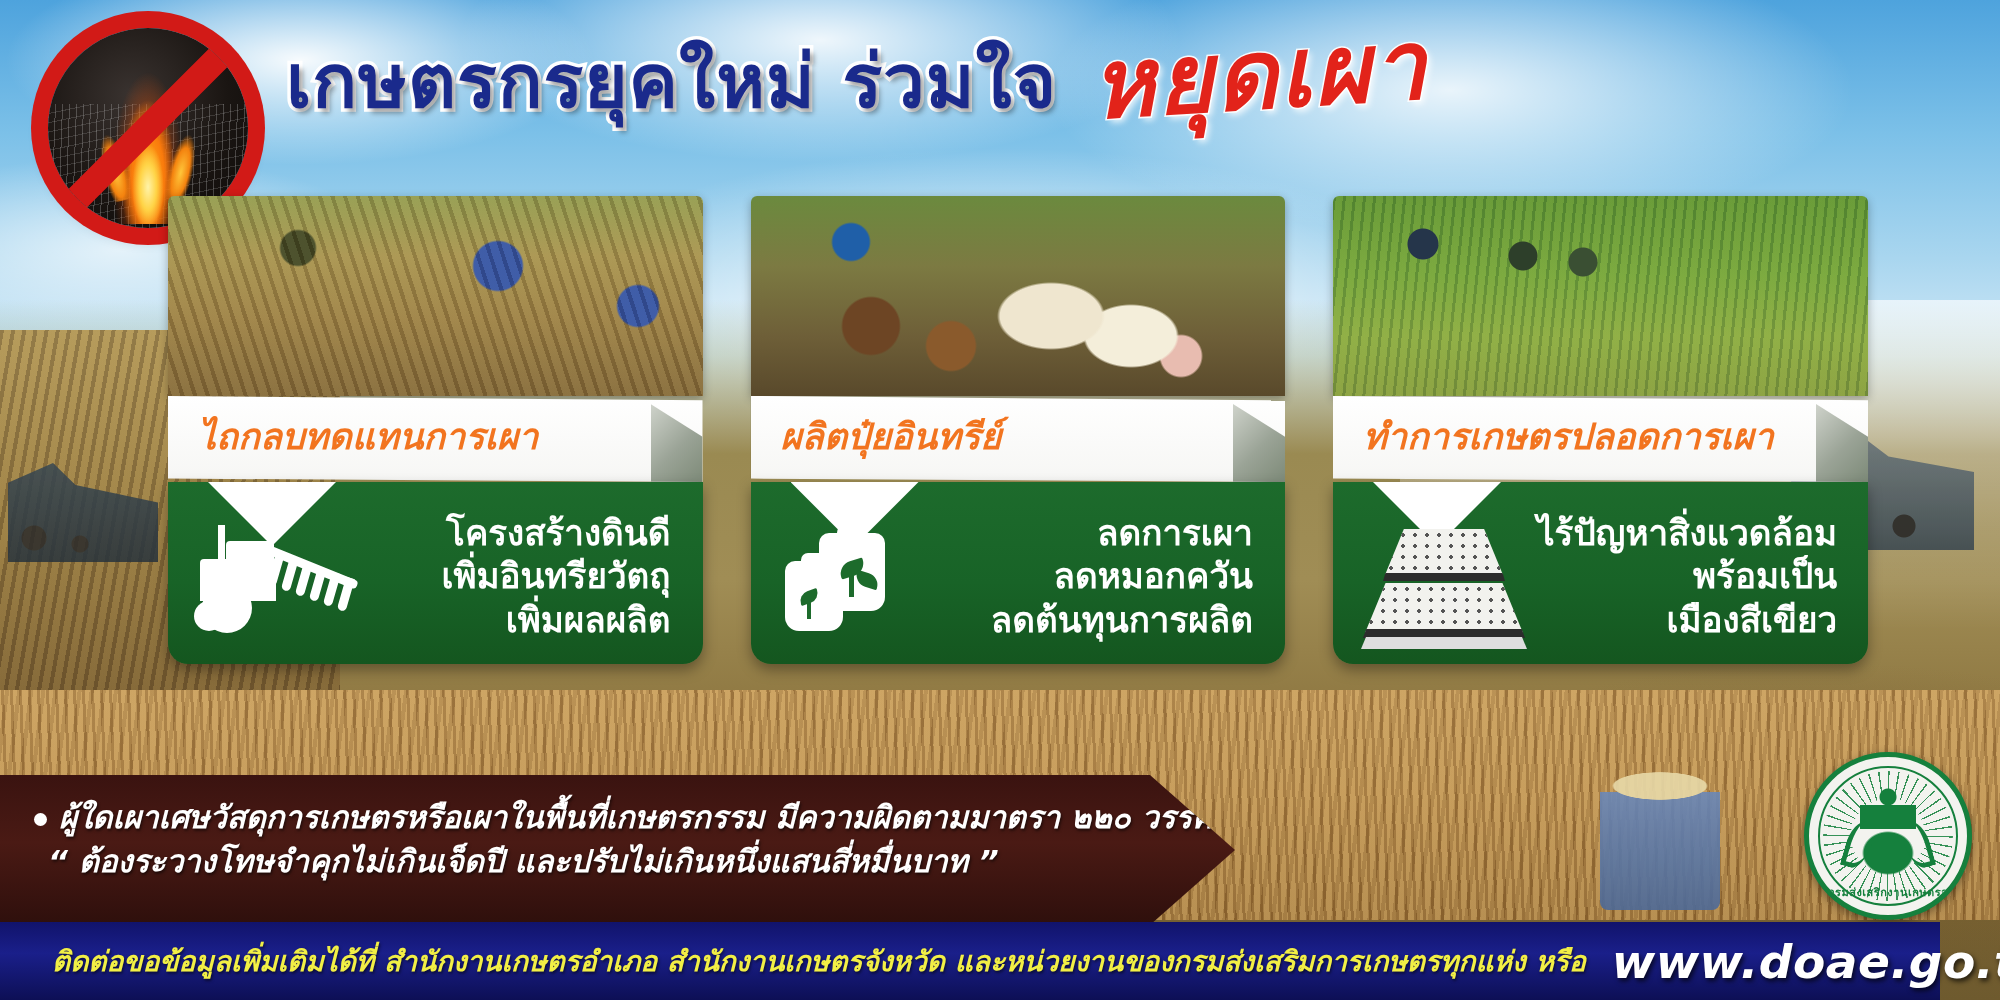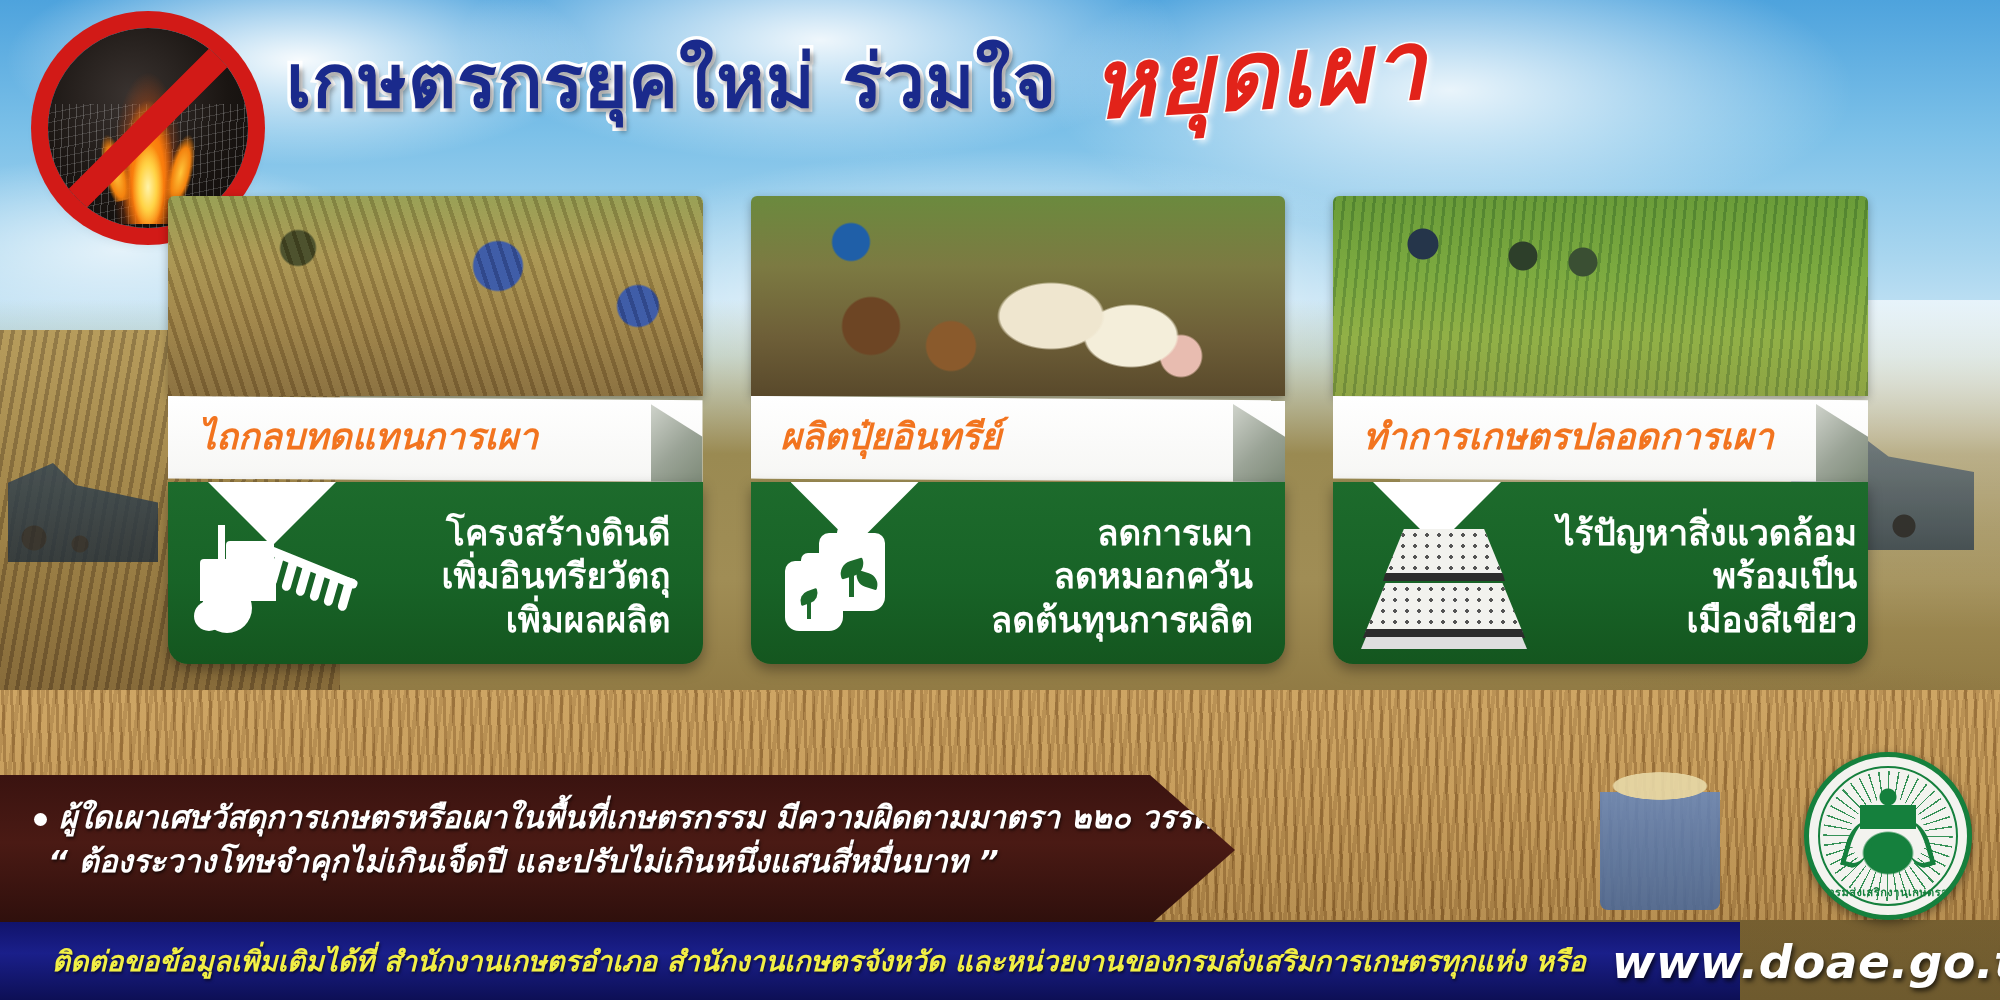--- a/index.html
+++ b/index.html
@@ -181,21 +181,21 @@
     white-space:nowrap; line-height:1.1;
   }
   .card-header .fold {
     position:absolute; right:0; top:8px; width:52px; height:78px;
     background:linear-gradient(135deg,#cfd3cb 0%,#9aa396 55%,#7d8a78 100%);
     clip-path:polygon(0 0, 100% 42%, 100% 100%, 0 100%);
   }
   .card-body {
     position:relative; background:linear-gradient(180deg,#1d6b2c 0%,#186327 55%,#14561f 100%);
     border-radius:0 0 20px 20px; min-height:172px;
-    display:flex; align-items:center; gap:28px; padding:30px 26px 22px 26px;
+    display:flex; align-items:center; gap:8px; padding:30px 26px 22px 26px;
     box-shadow:0 6px 14px rgba(0,0,0,.35);
   }
   .card-body .notch {
     position:absolute; left:40px; top:0; width:128px; height:64px;
     background:#ffffff; clip-path:polygon(0 0, 100% 0, 50% 100%);
   }
   .card-icon { width:170px; height:120px; flex:0 0 170px; position:relative; }
   .card-lines {
     flex:1; text-align:right; color:#ffffff;
     font-size:35px; font-weight:bold; line-height:1.24; padding-right:6px;
@@ -290,21 +290,21 @@
   }
   .seal .figure::before { left:-14px; transform:rotate(16deg); }
   .seal .figure::after  { right:-14px; transform:rotate(-16deg) scaleX(-1); }
   .seal .seal-text {
     position:absolute; left:0; right:0; bottom:14px;
     text-align:center; font-size:11px; color:#15803d; font-weight:bold; letter-spacing:.5px;
   }
 
   
   .footer {
-    position:absolute; left:0; bottom:0; width:1740px; height:78px;
+    position:absolute; left:0; bottom:0; width:1940px; height:78px;
     background:linear-gradient(180deg,#11136b 0%,#1a1f8a 40%,#0d0f55 100%);
     display:flex; align-items:center; padding-left:52px; gap:26px;
   }
   .footer-text {
     color:#f2ef45; font-size:28px; font-weight:bold; font-style:italic;
     white-space:nowrap; text-shadow:1px 2px 3px rgba(0,0,0,.55);
   }
   .footer-url {
     color:#ffffff; font-size:47px; font-weight:bold; font-style:italic;
     white-space:nowrap; letter-spacing:.5px;

